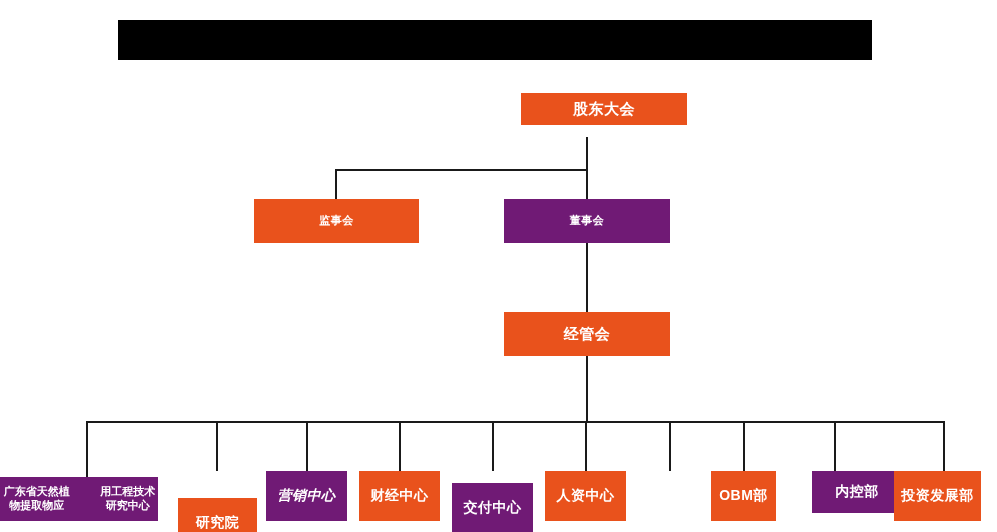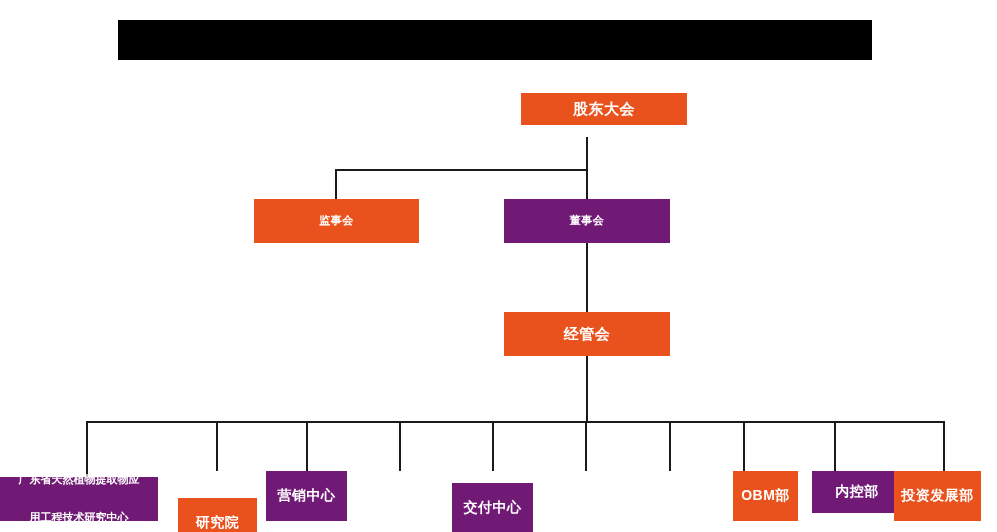--- a/index.html
+++ b/index.html
@@ -87,33 +87,35 @@
   <div class="connector v" style="left:943px; top:421px; height:50px;"></div>
 
   <div class="node node-l1 dark" style="left:504px; top:93px; width:166px; height:32px;margin-left:17px;">股东大会</div>
 
   <div class="node node-l2 dark" style="left:254px; top:199px; width:165px; height:44px;">监事会</div>
 
   <div class="node node-l2 light" style="left:504px; top:199px; width:166px; height:44px;">董事会</div>
 
   <div class="node node-l3 dark" style="left:504px; top:312px; width:166px; height:44px;">经管会</div>
 
-  <div class="node node-l4 tiny light" style="left:0px; top:477px; width:158px; height:44px; flex-direction:column;gap:24px;">
+  <div class="node node-l4 tiny light" style="left:0px; top:477px; width:158px; height:44px; gap:24px;">
     <span>广东省天然植物提取物应</span>
     <span>用工程技术研究中心</span>
   </div>
 
   <div class="node node-l4 dark" style="left:178px; top:498px; width:79px; height:50px;">研究院</div>
 
-  <div class="node node-l4 light" style="left:266px; top:471px; width:81px; height:50px;">营销中心</div>
+  <div class="node node-l4 light" style="left:266px; top:471px; width:81px; height:50px;font-style:italic;">营销中心</div>
 
+  <div class="node node-l4 dark" style="left:359px; top:471px; width:81px; height:50px;">财经中心</div>
 
   <div class="node node-l4 light" style="left:452px; top:471px; width:81px; height:50px;margin-top:12px;">交付中心</div>
 
+  <div class="node node-l4 dark" style="left:545px; top:471px; width:81px; height:50px;">人资中心</div>
 
 
-  <div class="node node-l4 dark" style="left:733px; top:471px; width:65px; height:50px;">OBM部</div>
+  <div class="node node-l4 dark" style="left:711px; top:471px; width:65px; height:50px;">OBM部</div>
 
   <div class="node node-l4 light" style="left:812px; top:471px; width:90px; height:42px;">内控部</div>
 
   <div class="node node-l4 dark" style="left:894px; top:471px; width:87px; height:50px;">投资发展部</div>
 
 </div>
 
 </body></html>

